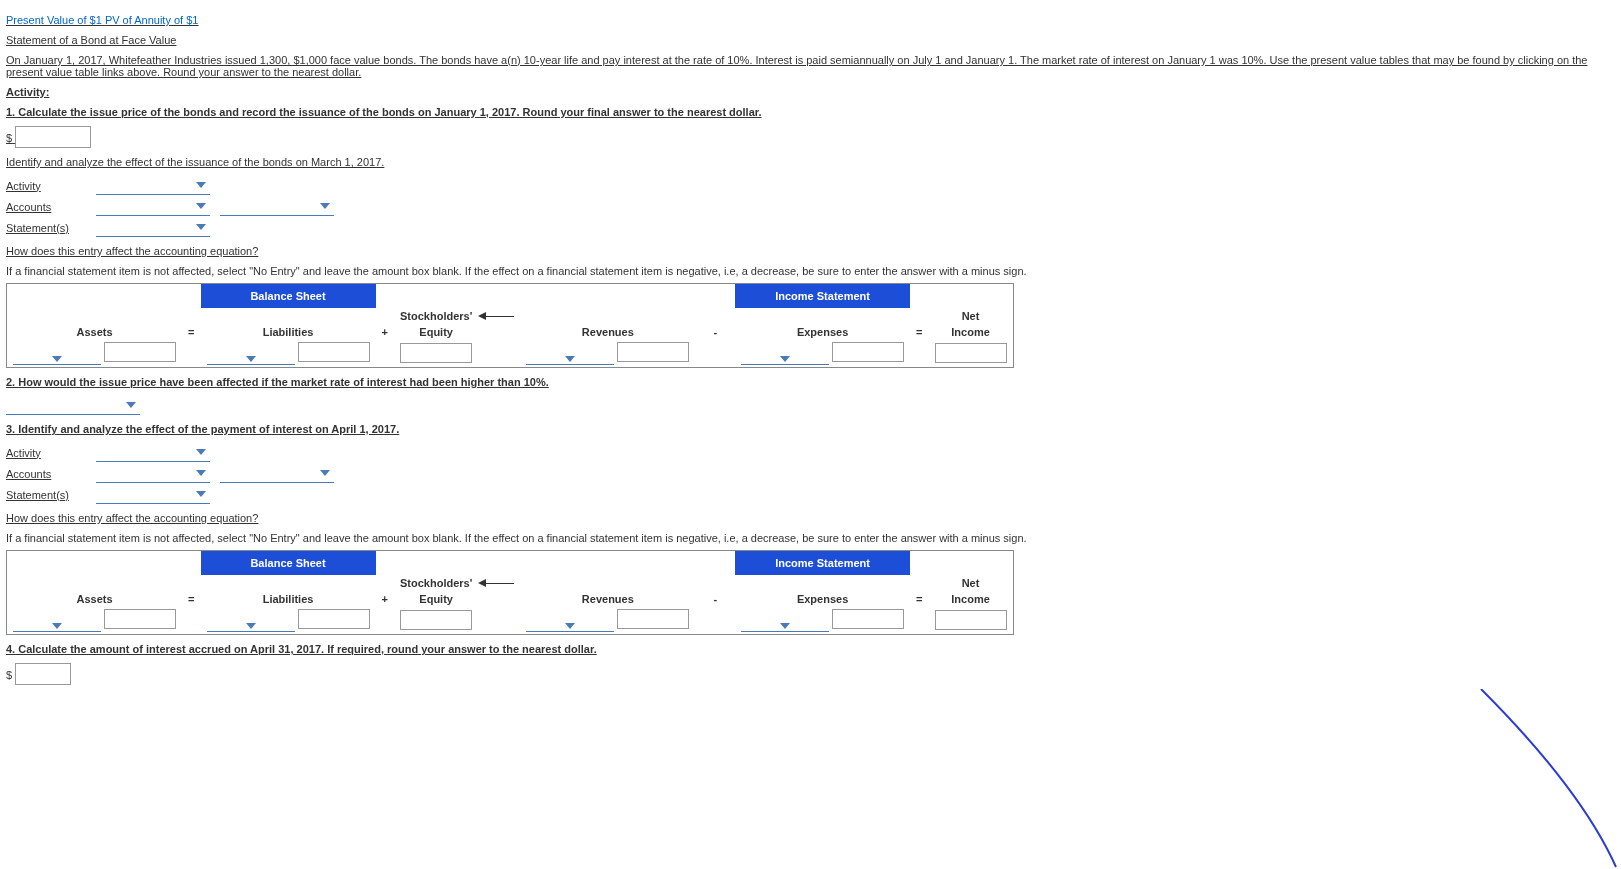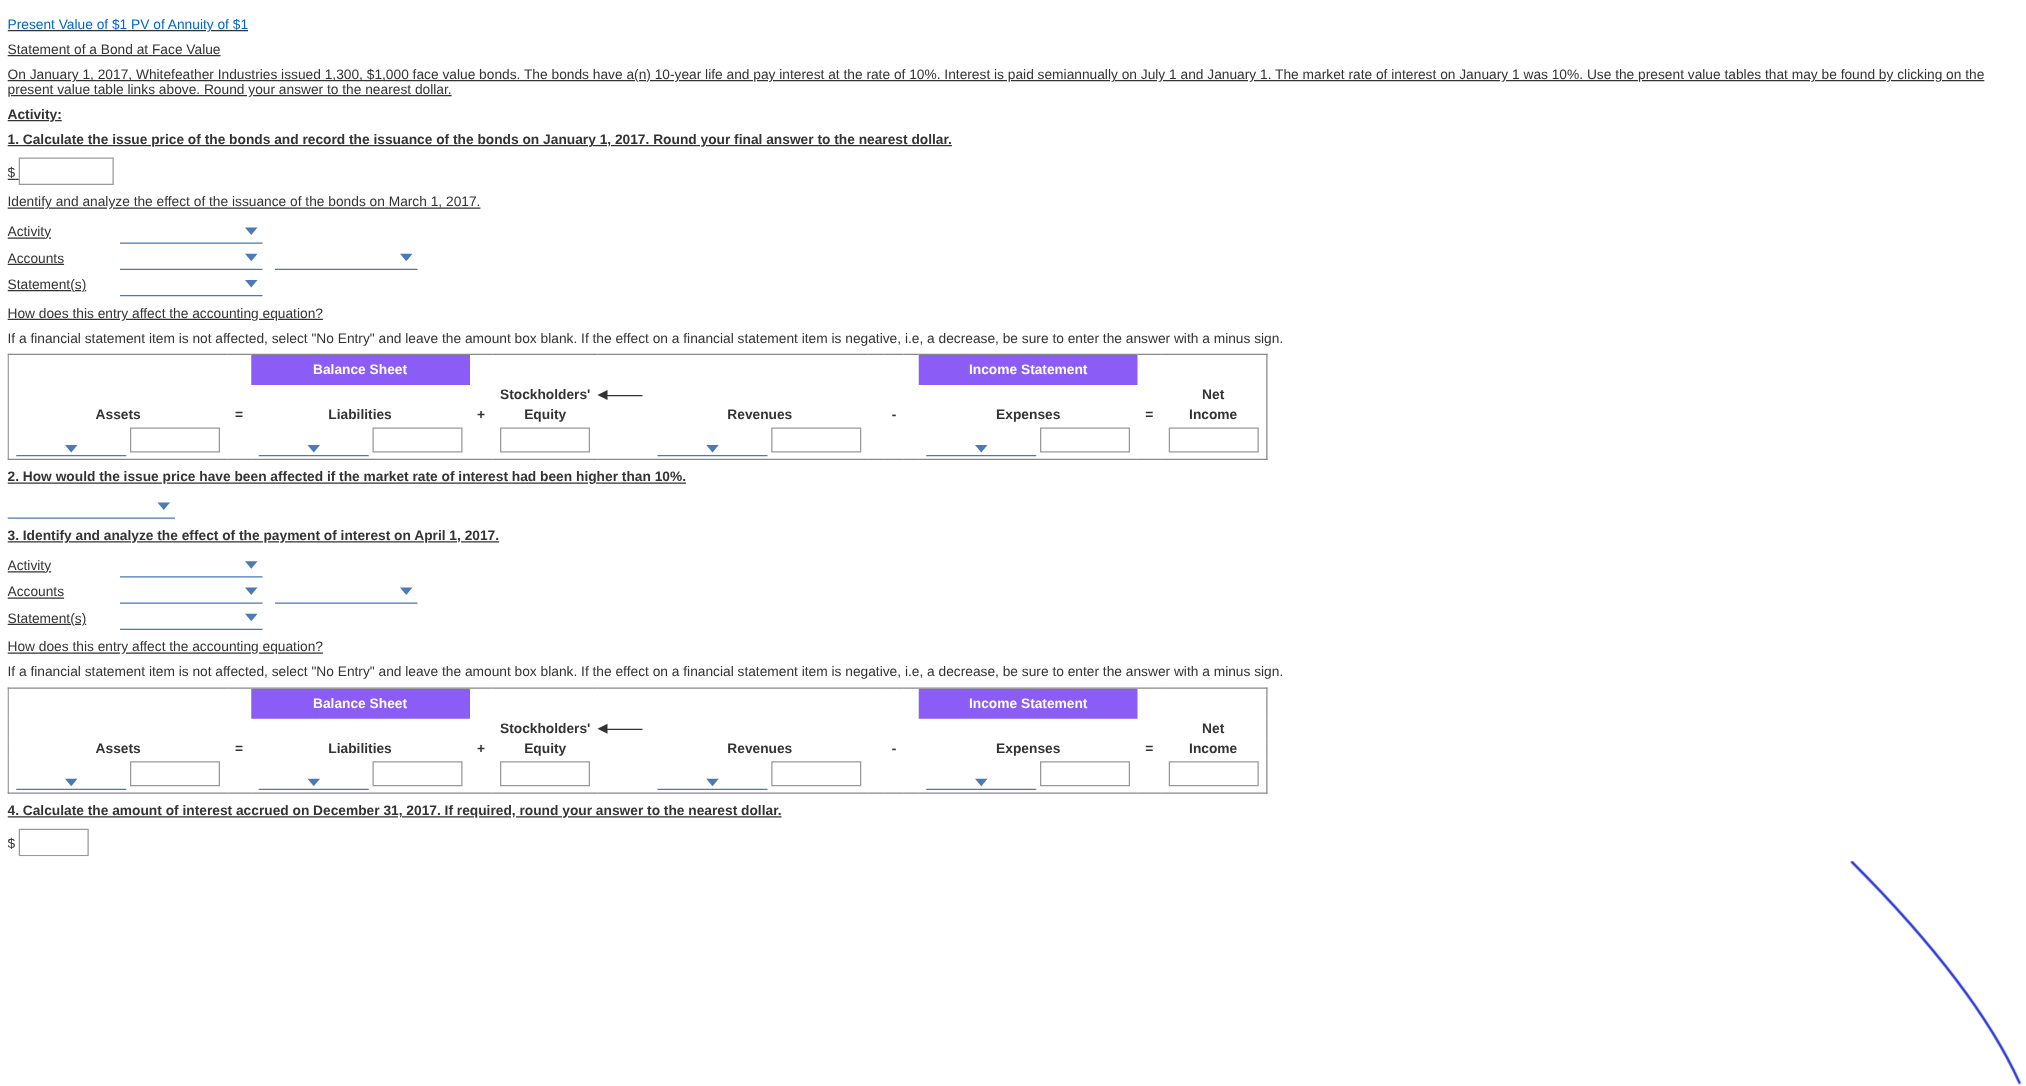--- a/index.html
+++ b/index.html
@@ -51,21 +51,21 @@
   border-collapse: collapse;
   margin-top: 6px;
 }
 .eq-table td, .eq-table th {
   padding: 2px 6px;
   text-align: center;
   vertical-align: middle;
   font-size: 11px;
 }
 .hdr-green {
-  background: #8b5cf6;
+  background: #1d4ed8;
   color: #fff;
   font-weight: bold;
   height: 20px;
 }
 .hdr-blank { background: #fff; height: 18px; }
 .arrow-cell { width: 30px; }
 .arrow-left {
   position: relative;
   width: 100%;
   height: 1px;
@@ -336,21 +336,21 @@
     <td><span class="cell-dd">
             <span class="caret"></span>
           </span> <span class="cell-input"></span></td>
     <td></td>
     <td><span class="cell-input"></span></td>
   </tr>
 </tbody>
   </table>
 
 <div class="section">
-  <span class="bold">4.  Calculate the amount of interest accrued on December 31, 2017. If required, round your answer to the nearest dollar.</span>
+  <span class="bold">4.  Calculate the amount of interest accrued on April 31, 2017. If required, round your answer to the nearest dollar.</span>
 </div>
 <div>
   <span>$</span>
   <input class="input-text narrow" style="">
 </div>
 
 <svg class="curve" viewBox="0 0 180 180">
   <path d="M 40 0 Q 140 100 175 178" stroke="#2a3bd6" stroke-width="2" fill="none"></path>
 </svg>
 

